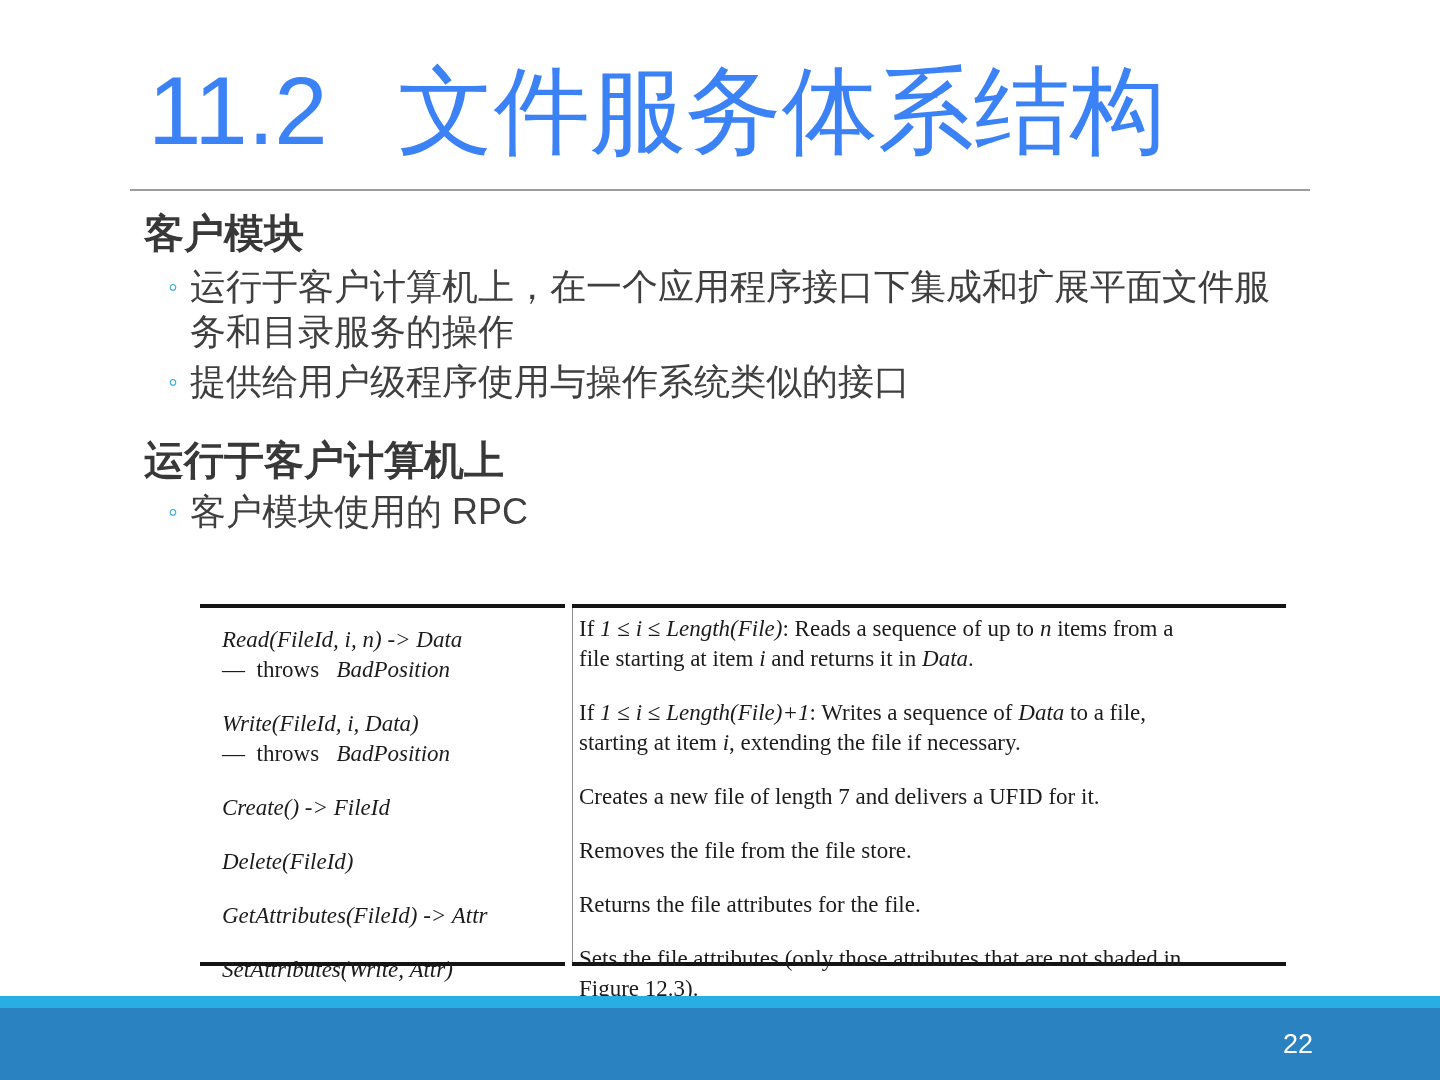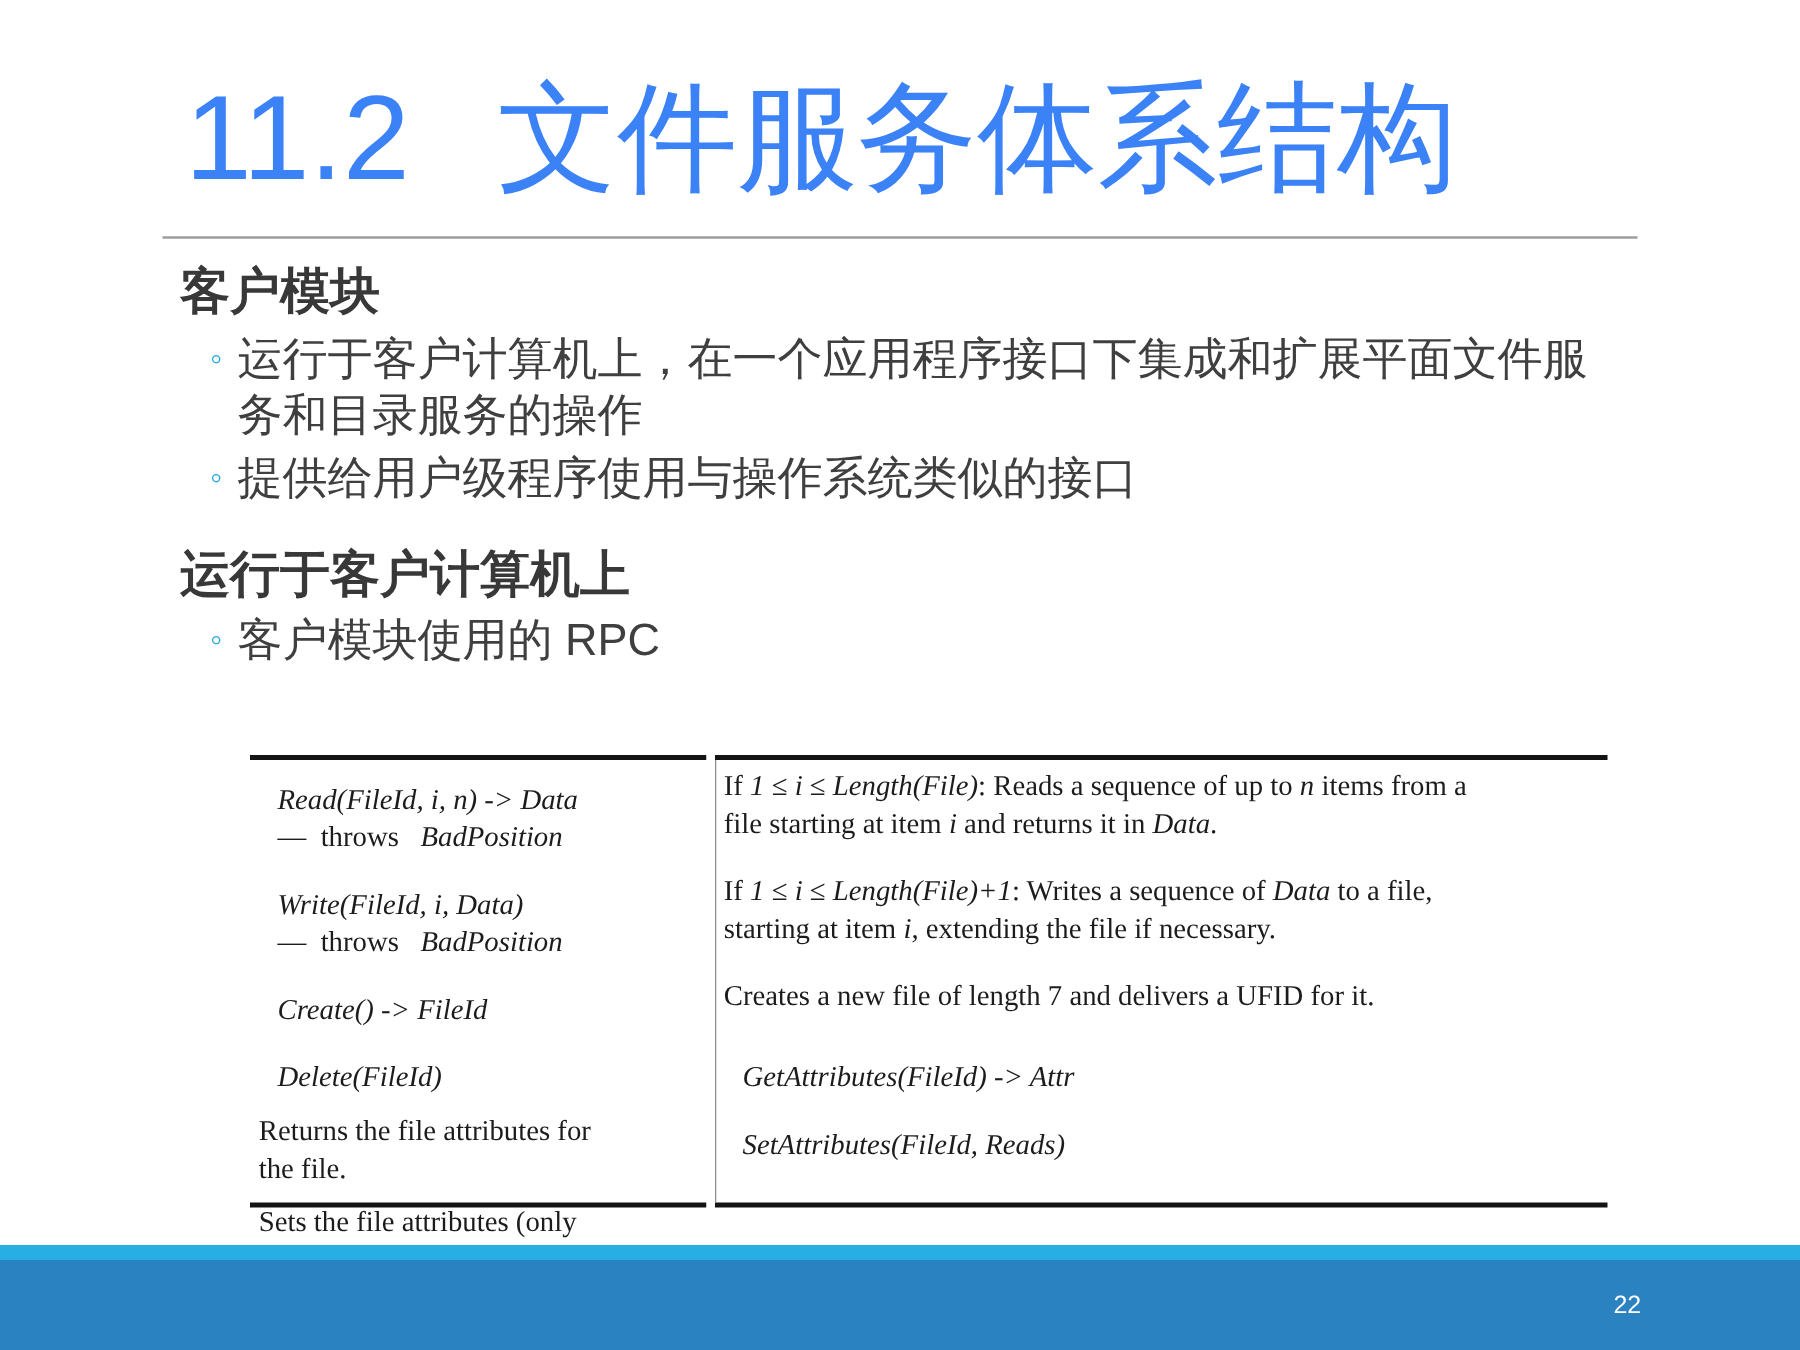--- a/index.html
+++ b/index.html
@@ -69,21 +69,21 @@
   .strip {
     position:absolute; left:0; top:996px; width:1440px; height:12px;
     background:#27AEE3;
   }
   .footer {
     position:absolute; left:0; top:1008px; width:1440px; height:72px;
     background:#2B82C1;
     display:flex; align-items:center; justify-content:flex-end;
     padding-right:127px; box-sizing:border-box;
   }
-  .pagenum { font-size:20px; color:#ffffff; }
+  .pagenum { font-size:27px; color:#ffffff; }
 </style>
 </head>
 <body>
 
 <div class="slide">
 
   <div class="title">
     <span class="title-num">11.2</span><span>文件服务体系结构</span>
   </div>
   <div class="title-rule"></div>
@@ -130,28 +130,31 @@
         </div>
         <div class="cl">
           <div class="tline"><span class="it">Create() -&gt; FileId</span></div>
         </div>
         <div class="cr">
           <div class="tline"><span class="rm">Creates a new file of length 7 and delivers a UFID for it.</span></div>
         </div>
         <div class="cl">
           <div class="tline"><span class="it">Delete(FileId)</span></div>
         </div>
+        <div class="cr">
+          <div class="tline"><span class="rm">Removes the file from the file store.</span></div>
+        </div>
         <div class="cl">
           <div class="tline"><span class="it">GetAttributes(FileId) -&gt; Attr</span></div>
         </div>
         <div class="cr">
           <div class="tline"><span class="rm">Returns the file attributes for the file.</span></div>
         </div>
         <div class="cl">
-          <div class="tline"><span class="it">SetAttributes(FileId, Reads)</span></div>
+          <div class="tline"><span class="it">SetAttributes(Write, Attr)</span></div>
         </div>
         <div class="cr">
           <div class="tline"><span class="rm">Sets the file attributes (only those attributes that are not shaded in Figure 12.3).</span></div>
         </div>
       </div>
   </div>
 
   <div class="strip"></div>
   <div class="footer">
     <span class="pagenum">22</span>

